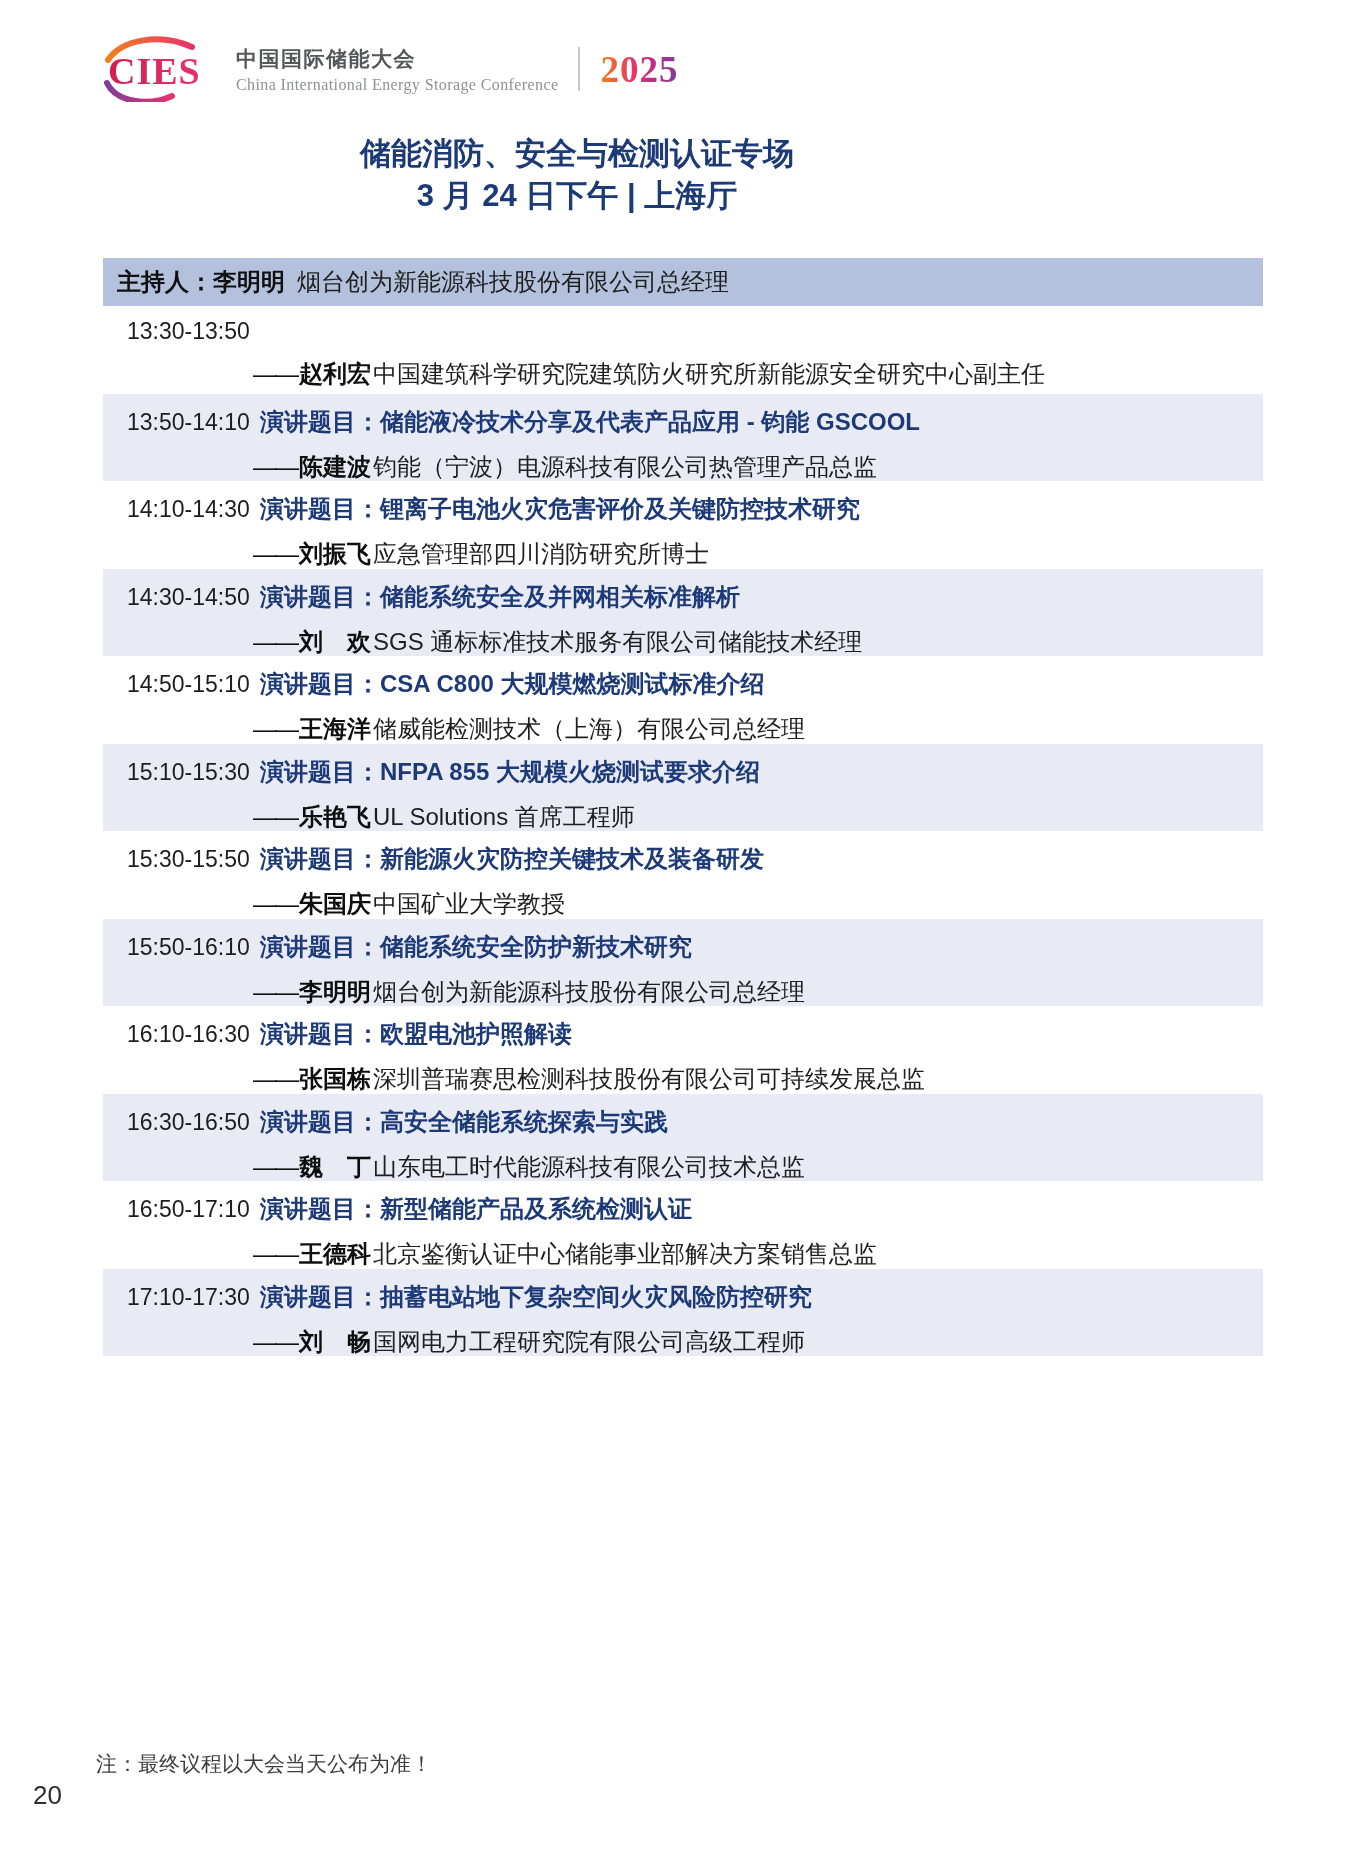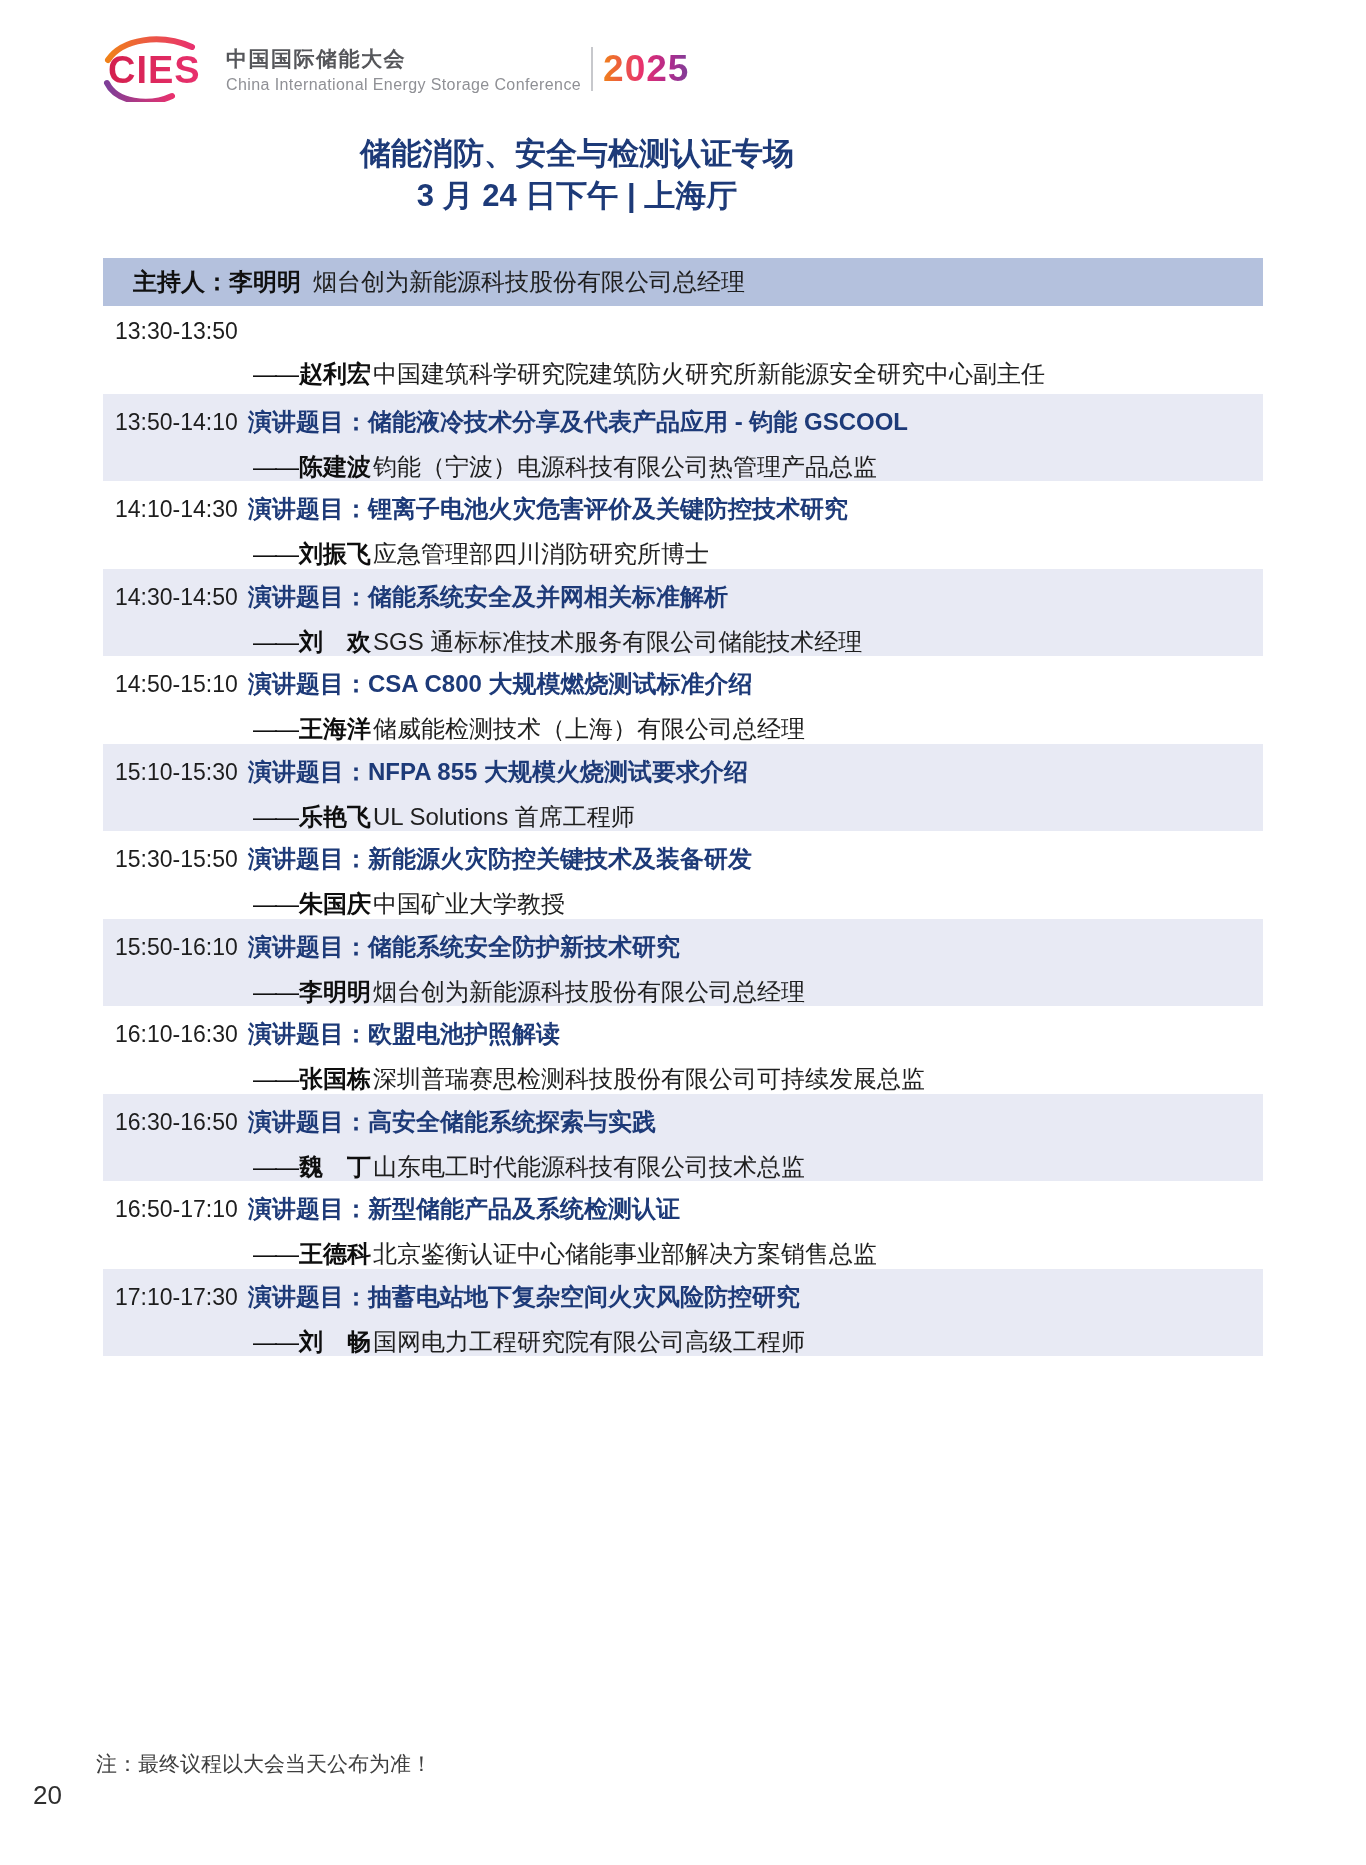--- a/index.html
+++ b/index.html
@@ -15,21 +15,21 @@
   html,body{background:#fff;}
   .page{
     position:relative;
     width:1366px;height:1865px;
     background:#fff;
     font-family:"Liberation Sans", sans-serif;
     color:var(--text-dark);
     overflow:hidden;
   }
   
-  .logo-row{position:absolute;left:98px;top:36px;display:flex;align-items:center;gap:10px;}
+  .logo-row{position:absolute;left:98px;top:36px;display:flex;align-items:center;gap:20px;font-family:Liberation Serif, serif;}
   .cies-mark{position:relative;width:118px;height:66px;}
   .cies-mark svg{position:absolute;left:0;top:0;}
   .cies-text{
     position:absolute;left:10px;top:13px;
     font-size:38px;font-weight:800;letter-spacing:1px;
     color:var(--logo-pink);
     background:linear-gradient(90deg,#d31f4d,var(--logo-pink));
     -webkit-background-clip:text;background-clip:text;
     -webkit-text-fill-color:transparent;
   }
@@ -46,28 +46,28 @@
   }
   
   .heading{position:absolute;left:0;top:133px;width:1154px;text-align:center;}
   .heading h1{font-size:31px;font-weight:700;color:var(--accent-navy);}
   .heading h2{font-size:31px;font-weight:700;color:var(--accent-navy);}
   
   .agenda{position:absolute;left:103px;top:258px;width:1160px;}
   .moderator-row{
     background:var(--moderator-bg);
     height:48px;display:flex;align-items:center;
-    padding:0 30px;font-size:24px;
+    padding:0 14px;font-size:24px;
   }
   .mod-label,.mod-name{font-weight:700;color:#101010;}
   .mod-aff{margin-left:12px;color:#1e1e1e;}
   .srow{height:87.5px;}
   .srow.shaded{background:var(--shaded-row-bg);}
   .line1{display:flex;align-items:baseline;padding:12px 0 0 12px;}
-  .time{width:133px;flex:0 0 133px;font-size:23px;color:#1d1d1d;}
+  .time{width:133px;flex:0 0 133px;font-size:23px;color:#1d1d1d;margin-left:12px;}
   .topic{font-size:24px;font-weight:700;color:var(--accent-navy);}
   .line2{padding:13px 0 0 150px;font-size:24px;}
   .dash{color:#111;letter-spacing:-2px;}
   .sname{font-weight:700;color:#0e0e0e;margin-left:2px;text-align:right;}
   .saff{color:#1f1f1f;margin-left:2px;}
   
   .note{position:absolute;left:96px;top:1750px;font-size:21px;color:#3e3e3e;}
   .pageno{position:absolute;left:33px;top:1780px;font-size:26px;color:#2f2f2f;}
 </style>
 </head>

